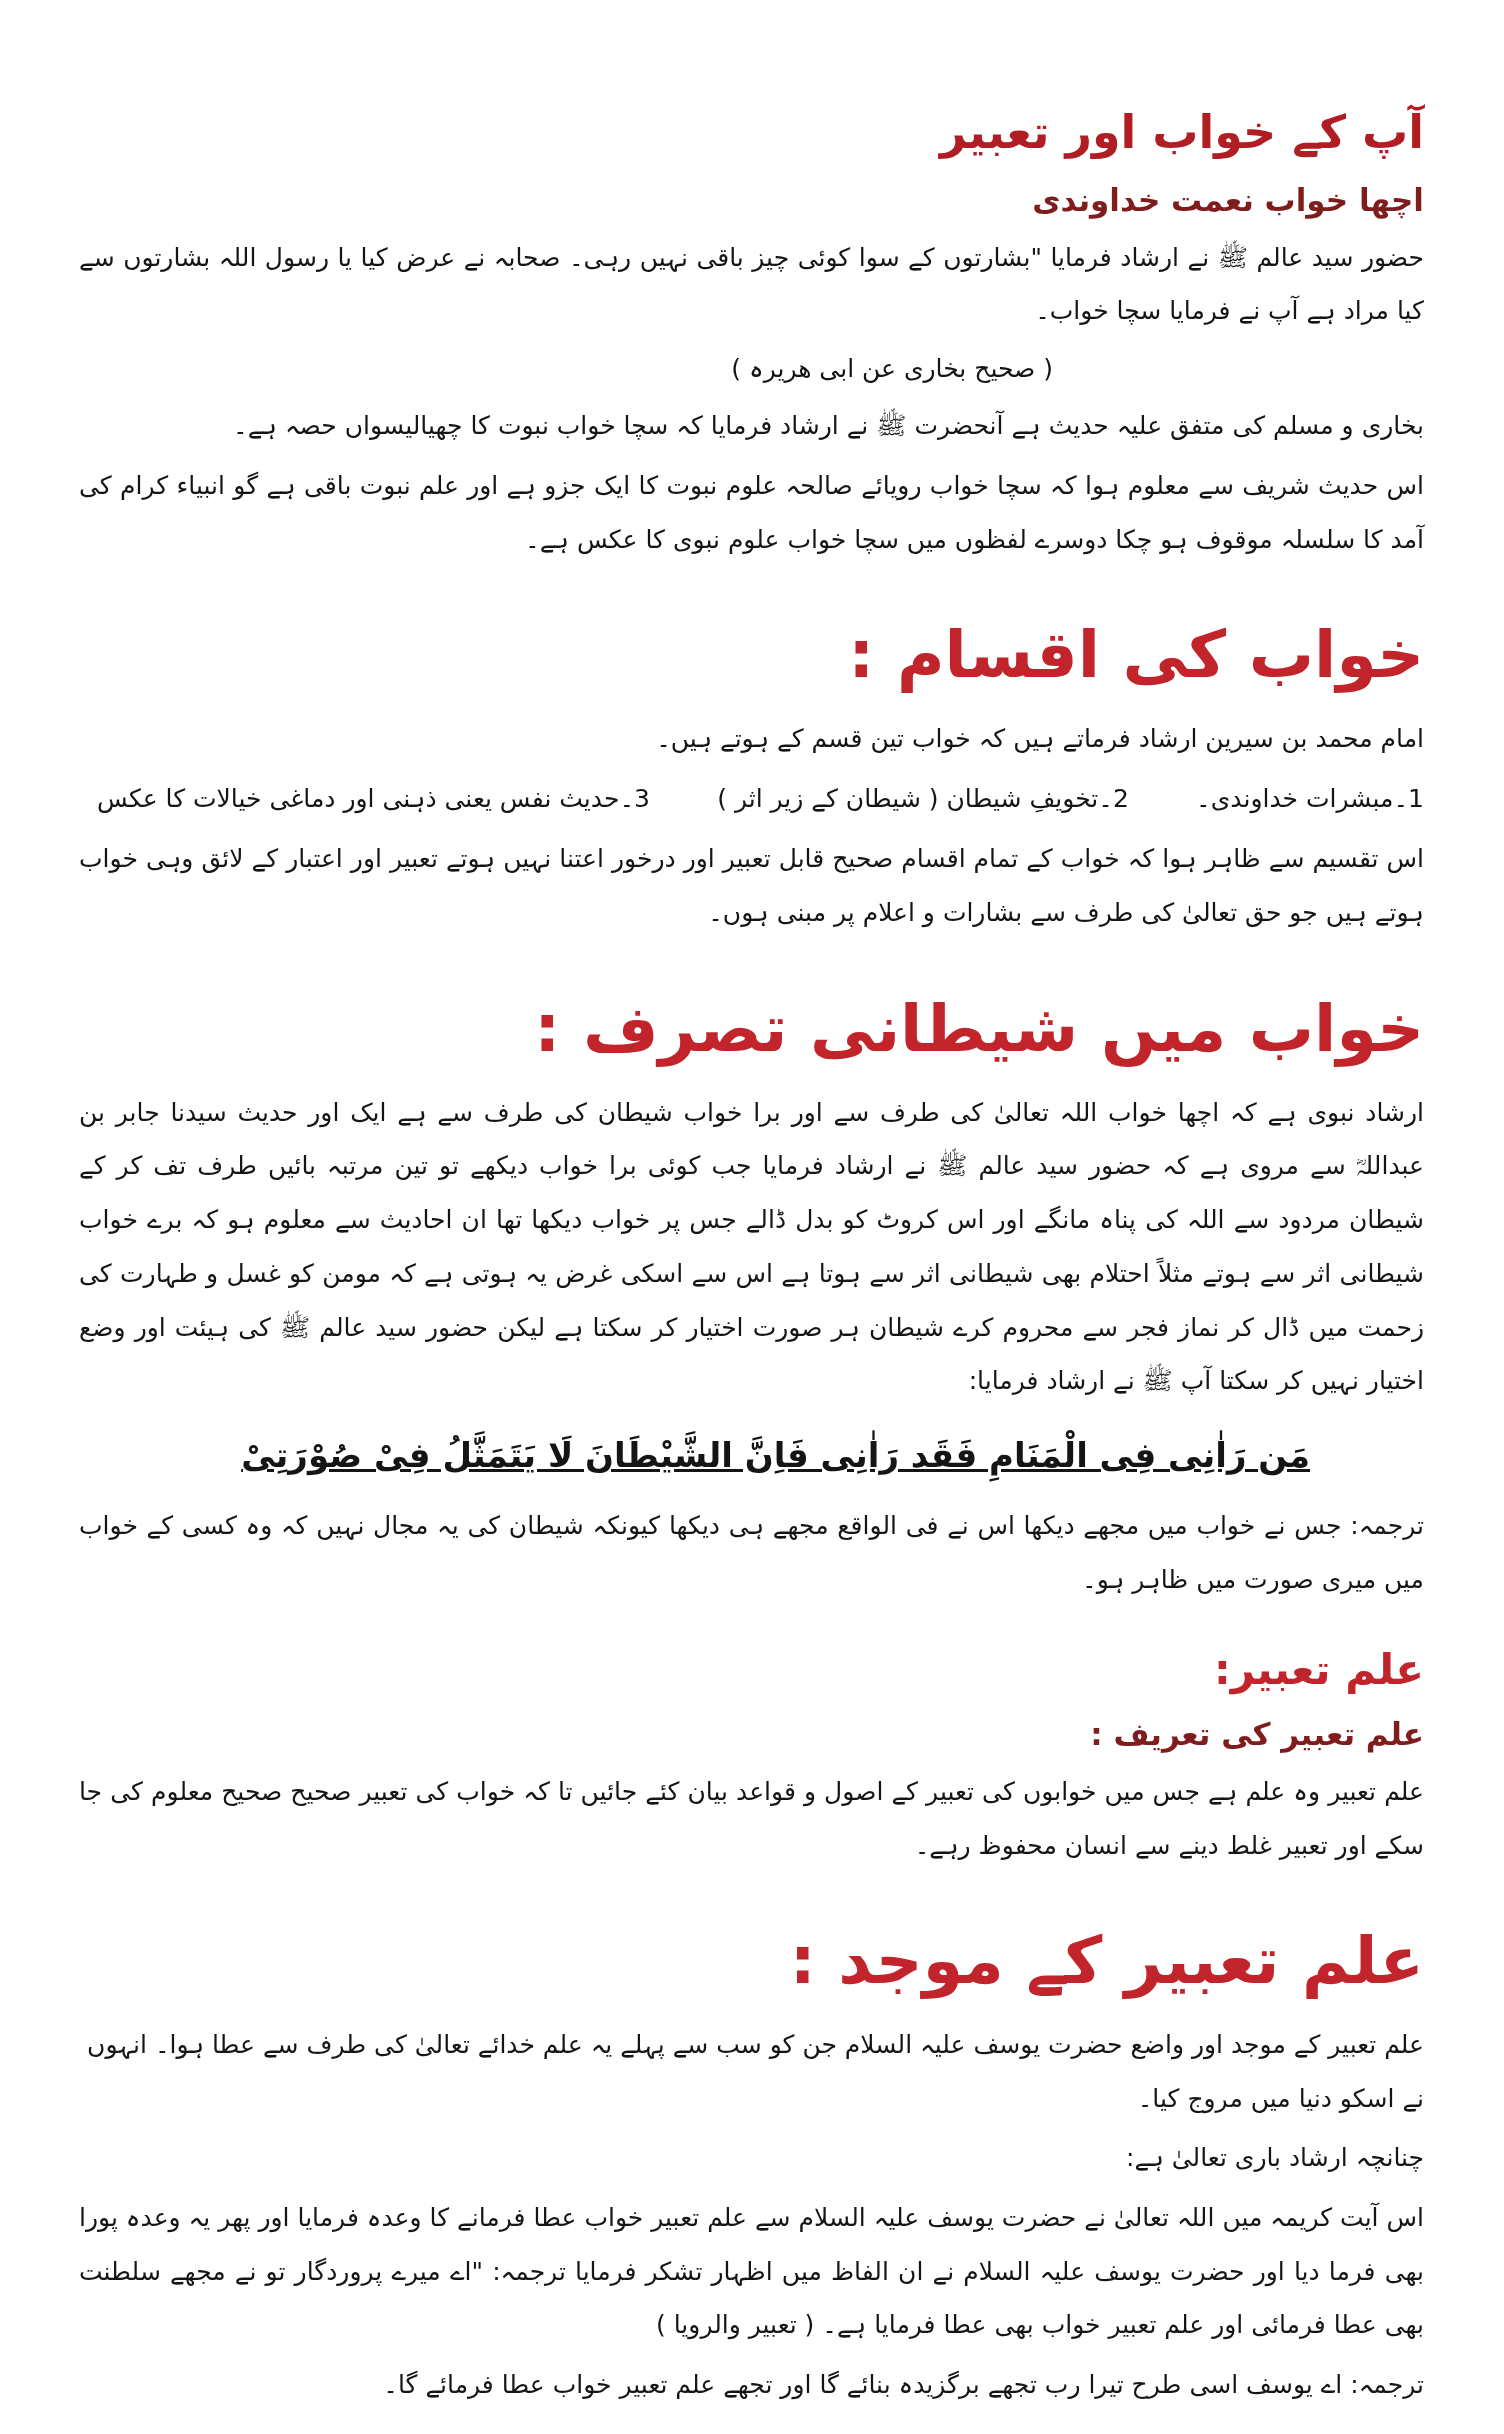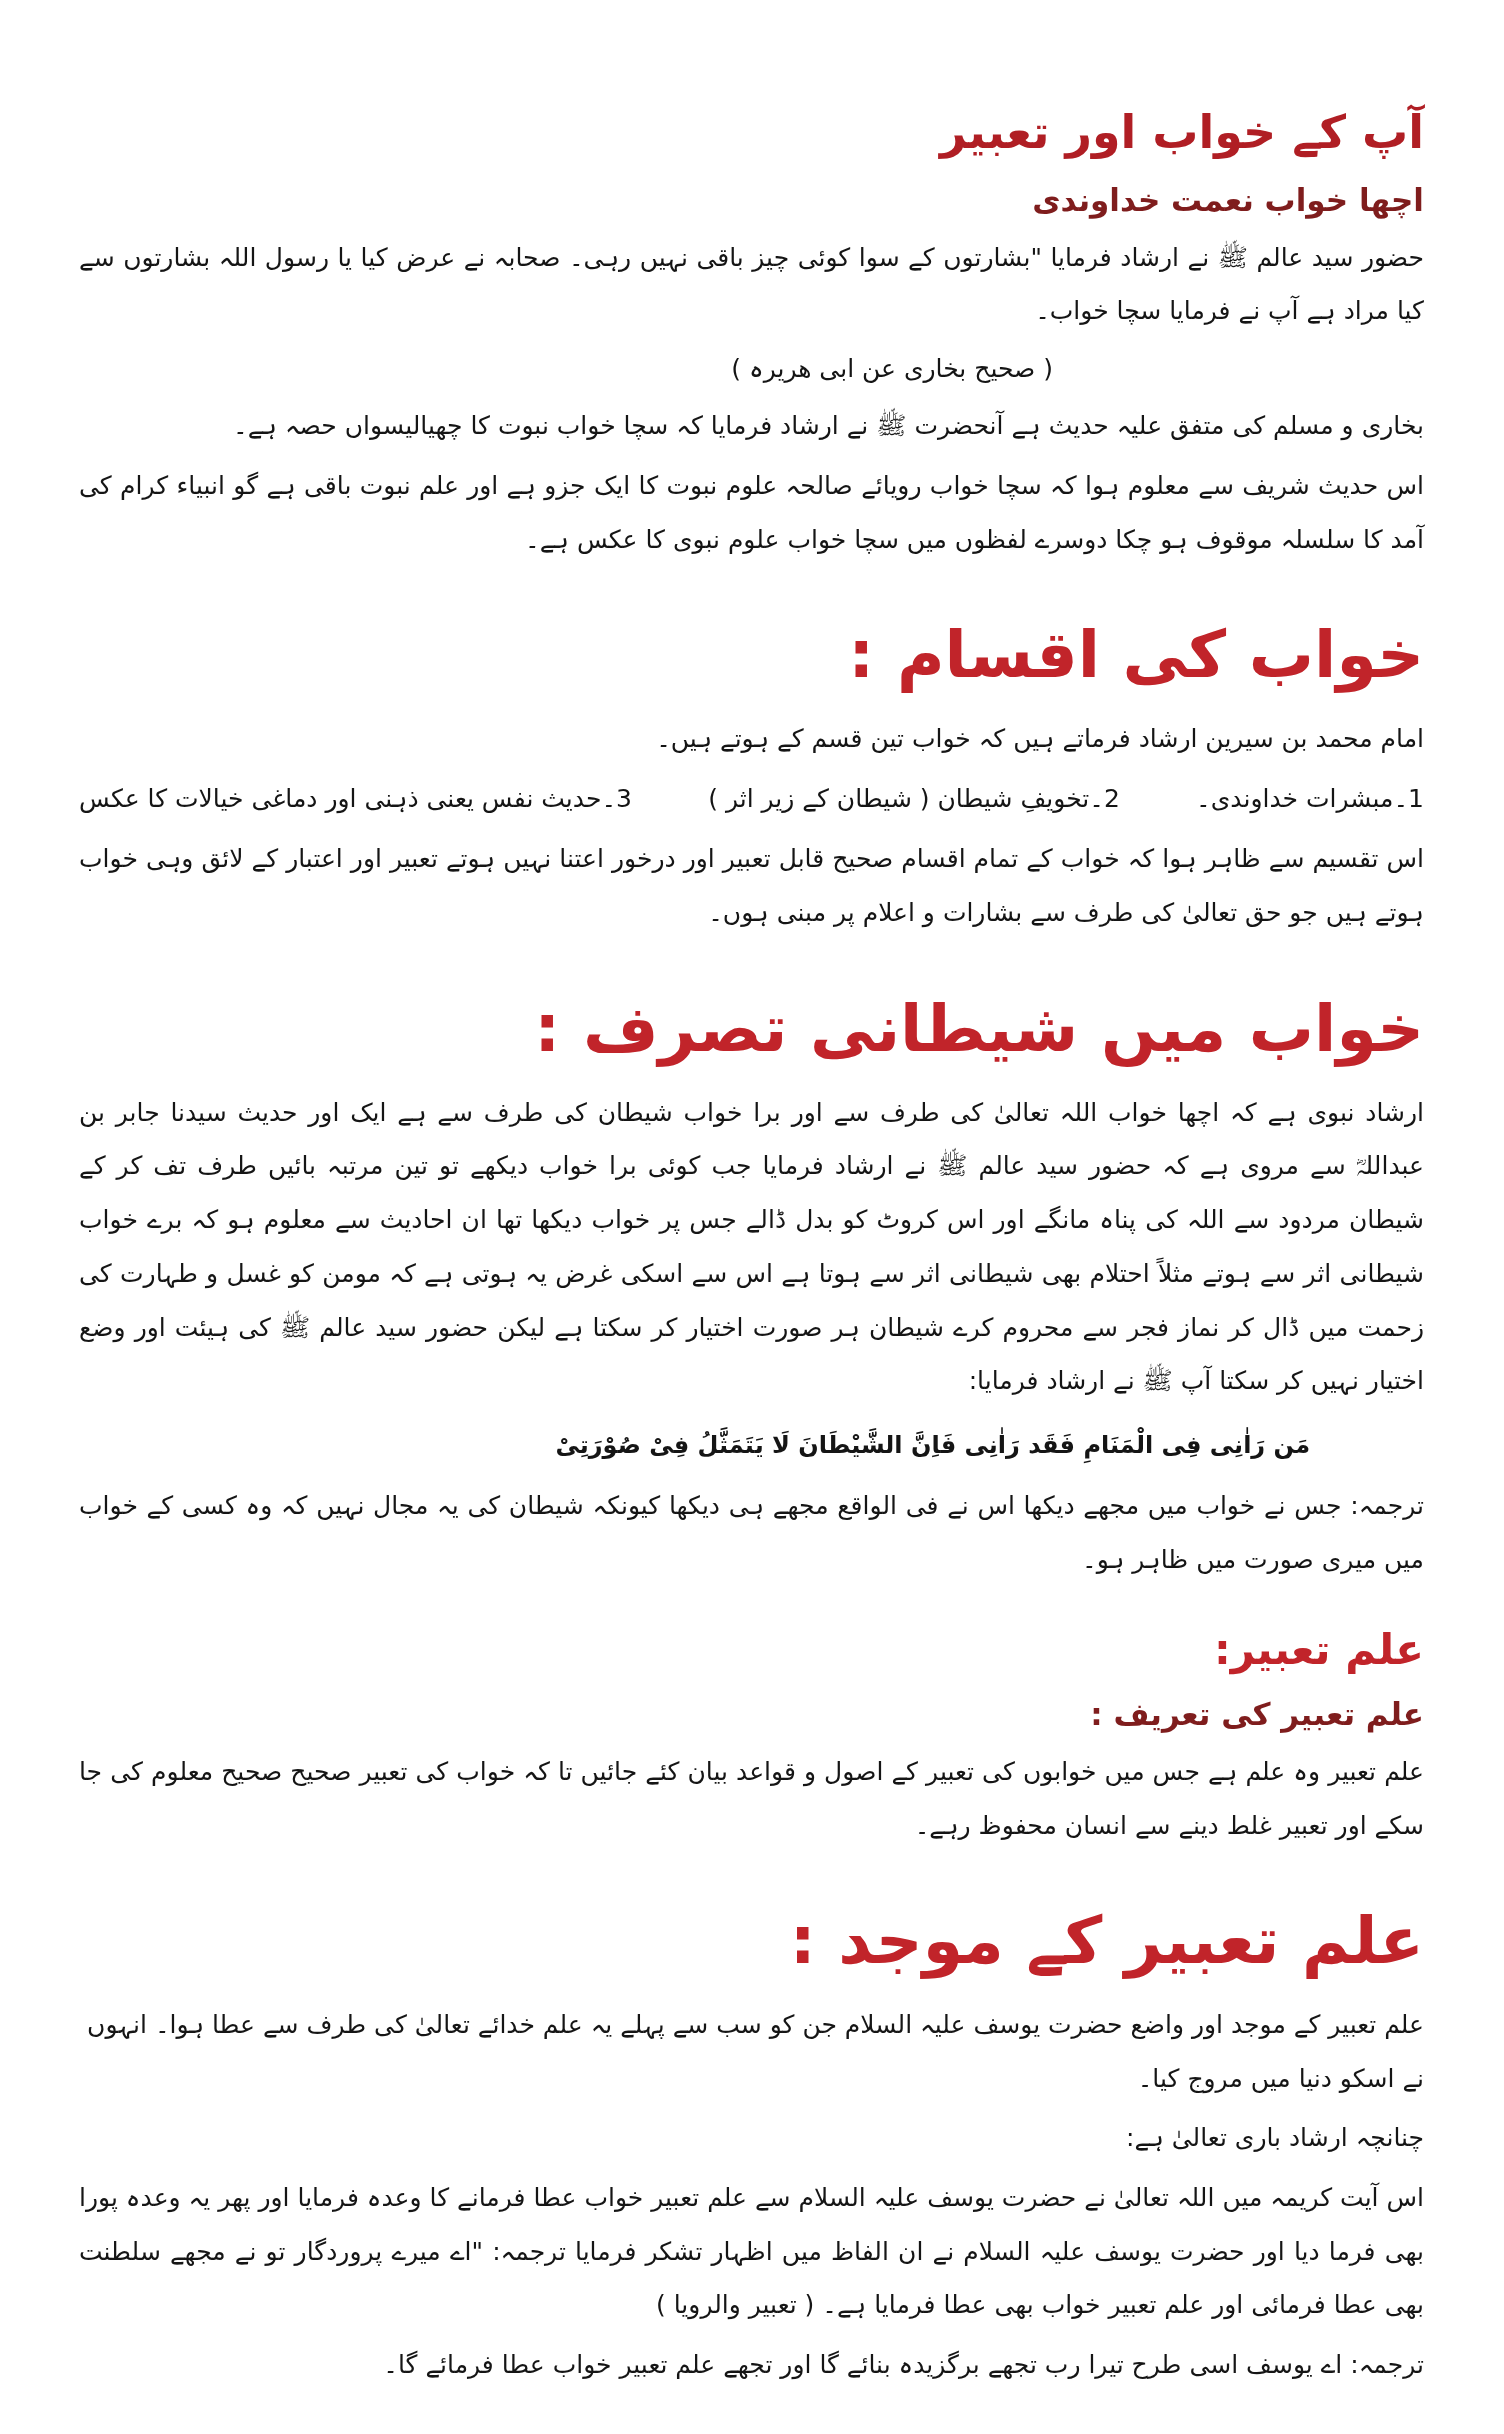--- a/index.html
+++ b/index.html
@@ -46,37 +46,38 @@
     text-align: justify;
     text-align-last: right;
   }
   .body-text.flush { text-align: right; }
   .attribution {
     font-size: 25px;
     line-height: 2.0;
     margin: 3.8px 371px 3.8px 0;
   }
   .arabic-line {
-    font-size: 24px;
+    font-size: 34px;
     font-weight: bold;
     line-height: 2.0;
     text-align: right;
     margin: 13.3px 114px 9.5px 0;
+    text-decoration: underline;
   }
   .triple-row {
     display: flex;
     direction: rtl;
     justify-content: space-between;
     align-items: flex-start;
     gap: 28.5px;
     font-size: 25px;
     line-height: 1.9;
     margin: 9.5px 0;
   }
-  .triple-row > span { display: inline-block; text-align: right; }
+  .triple-row > span { display: inline-block; text-align: right; margin-left: 18px; }
 </style>
 </head>
 <body>
 
 <div class="page">
 
   <h1 class="main-title">آپ کے خواب اور تعبیر</h1>
 
   <h3 class="heading-green">اچھا خواب نعمت خداوندی</h3>
   <p class="body-text">حضور سید عالم ﷺ نے ارشاد فرمایا "بشارتوں کے سوا کوئی چیز باقی نہیں رہی۔ صحابہ نے عرض کیا یا رسول اللہ بشارتوں سے کیا مراد ہے آپ نے فرمایا سچا خواب۔</p>

